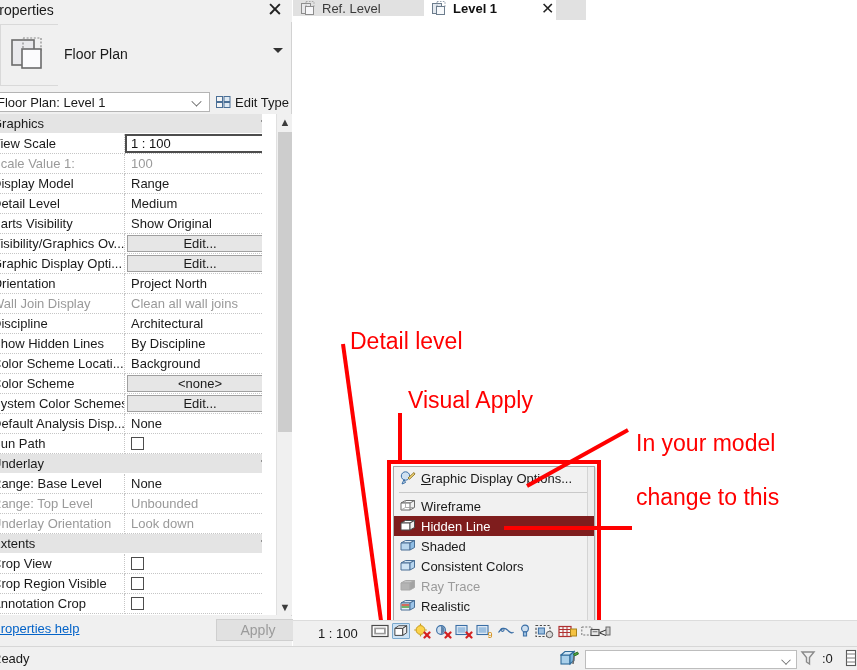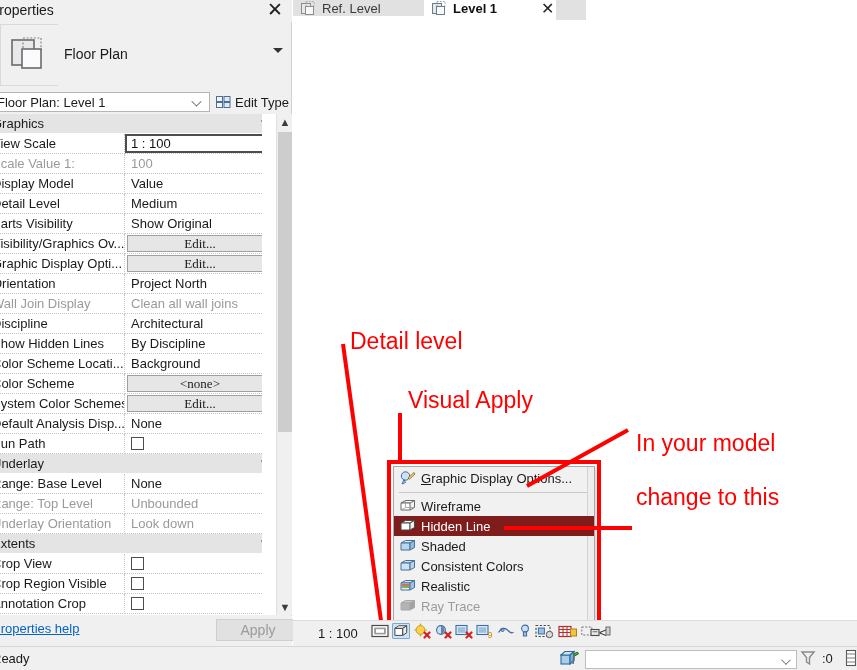--- a/index.html
+++ b/index.html
@@ -142,21 +142,21 @@
     font-size: 13px;
     color: #1a1a1a;
     padding-left: 6px;
     line-height: 19px;
     border-bottom: 1px dotted #c6c6c6;
     border-right: 1px dotted #c6c6c6;
     white-space: nowrap; overflow: hidden;
     position: relative;
   }
   .p-name.dim, .p-val.dim { color: #9a9a9a; }
-  .p-val.btn-cell { padding: 0; font-family: Liberation Serif, serif; }
+  .p-val.btn-cell { padding: 0; }
   .cell-btn {
     display: block;
     margin: 1px 2px 0 2px;
     height: 17px;
     background: #e6e6e6;
     border: 1px solid #a0a0a0;
     font-size: 13px; color: #1a1a1a;
     text-align: center; line-height: 15px;
     cursor: pointer;
   }
@@ -436,21 +436,21 @@
           <div class="p-val focus-cell">
             <div class="focus-inner">1 : 100</div>
           </div>
         </div>
         <div class="p-row">
           <div class="p-name dim">Scale Value    1:</div>
           <div class="p-val dim">100</div>
         </div>
         <div class="p-row">
           <div class="p-name">Display Model</div>
-          <div class="p-val">Value</div>
+          <div class="p-val">Range</div>
         </div>
         <div class="p-row">
           <div class="p-name">Detail Level</div>
           <div class="p-val">Medium</div>
         </div>
         <div class="p-row">
           <div class="p-name">Parts Visibility</div>
           <div class="p-val">Show Original</div>
         </div>
         <div class="p-row">
@@ -623,38 +623,38 @@
 
     <div class="vs-item">
       <svg class="ic" width="16" height="14" viewBox="0 0 16 14">
         <path d="M1 4 L10 4 L14.5 1.5 L5.5 1.5 Z" fill="#cfe3f4" stroke="#4a6f96" stroke-width="1"></path>
         <path d="M1 4 L1 11 L10 11 L10 4 Z" fill="#cfe3f4" stroke="#4a6f96" stroke-width="1"></path>
         <path d="M10 4 L14.5 1.5 L14.5 8.5 L10 11 Z" fill="#b5d4ee" stroke="#4a6f96" stroke-width="1"></path>
       </svg>
       <span class="lbl">Consistent Colors</span>
     </div>
 
+    <div class="vs-item disabled">
+      <svg class="ic" width="16" height="14" viewBox="0 0 16 14">
+        <path d="M1 4 L10 4 L14.5 1.5 L5.5 1.5 Z" fill="#c6c6c6" stroke="#a8a8a8" stroke-width="1"></path>
+        <path d="M1 4 L1 11 L10 11 L10 4 Z" fill="#b4b4b4" stroke="#a8a8a8" stroke-width="1"></path>
+        <path d="M10 4 L14.5 1.5 L14.5 8.5 L10 11 Z" fill="#a2a2a2" stroke="#a8a8a8" stroke-width="1"></path>
+      </svg>
+      <span class="lbl">Ray Trace</span>
+    </div>
+
     <div class="vs-item">
       <svg class="ic" width="16" height="14" viewBox="0 0 16 14">
         <path d="M1 4 L10 4 L14.5 1.5 L5.5 1.5 Z" fill="#d6e6f5" stroke="#4a6f96" stroke-width="1"></path>
         <path d="M1 4 L1 11 L10 11 L10 4 Z" fill="#e9f1f9" stroke="#4a6f96" stroke-width="1"></path>
         <rect x="1.6" y="5.2" width="7.8" height="1.6" fill="#cf4b3a"></rect>
         <rect x="1.6" y="7.2" width="7.8" height="1.6" fill="#54a44a"></rect>
         <path d="M10 4 L14.5 1.5 L14.5 8.5 L10 11 Z" fill="#9cc4e8" stroke="#4a6f96" stroke-width="1"></path>
       </svg>
       <span class="lbl">Realistic</span>
-    </div>
-
-    <div class="vs-item disabled">
-      <svg class="ic" width="16" height="14" viewBox="0 0 16 14">
-        <path d="M1 4 L10 4 L14.5 1.5 L5.5 1.5 Z" fill="#c6c6c6" stroke="#a8a8a8" stroke-width="1"></path>
-        <path d="M1 4 L1 11 L10 11 L10 4 Z" fill="#b4b4b4" stroke="#a8a8a8" stroke-width="1"></path>
-        <path d="M10 4 L14.5 1.5 L14.5 8.5 L10 11 Z" fill="#a2a2a2" stroke="#a8a8a8" stroke-width="1"></path>
-      </svg>
-      <span class="lbl">Ray Trace</span>
     </div>
   </div>
 
   <svg id="annot-layer" width="857" height="670" viewBox="0 0 857 670">
 
     <rect x="389" y="462" width="210" height="168" fill="none" stroke="#ff0000" stroke-width="4"></rect>
 
     <line x1="343" y1="344" x2="382" y2="628" stroke="#ff0000" stroke-width="4"></line>
 
     <line x1="400" y1="413" x2="400" y2="462" stroke="#ff0000" stroke-width="4"></line>

